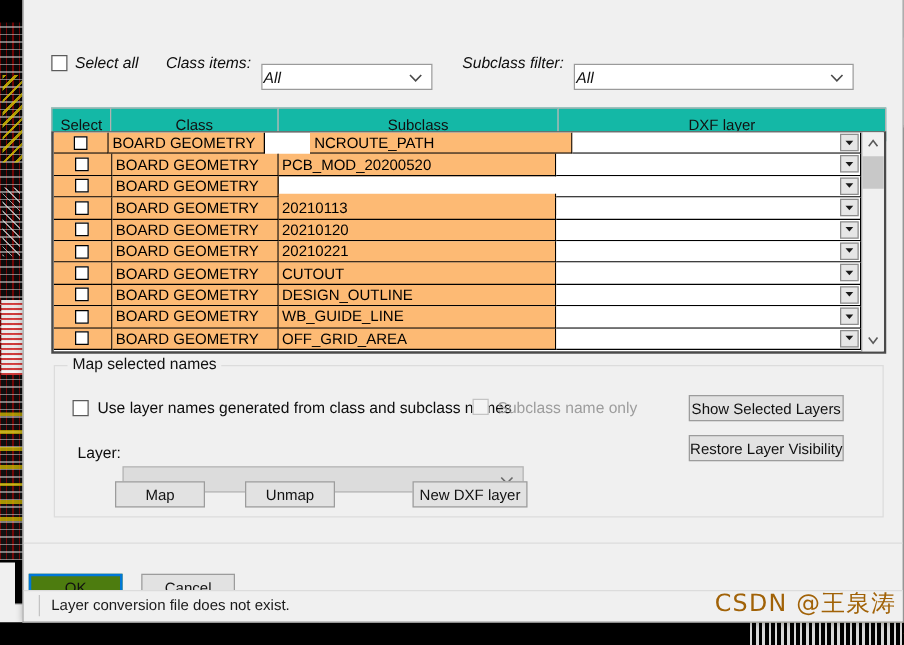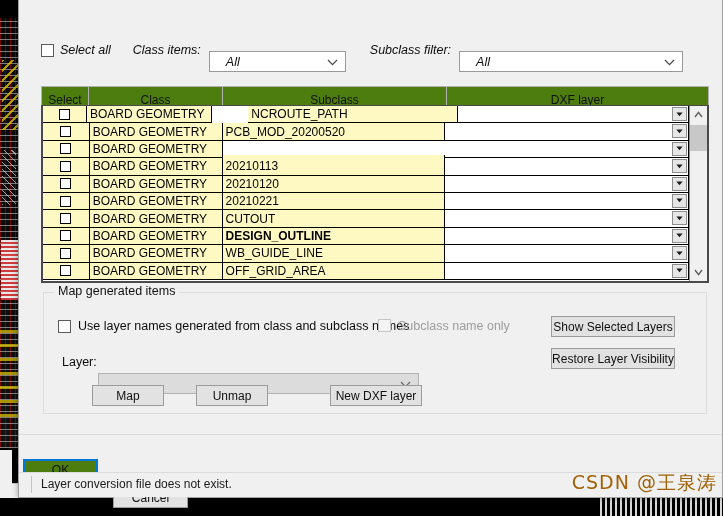--- a/index.html
+++ b/index.html
@@ -133,36 +133,36 @@
   .lbl { font-size: 12.5px; color: #0d0d0d; }
   .lbl.disabled { color: #9d9d9d; }
 
   .combo {
     height: 21px;
     border: 1px solid #9a9a9a;
     background: #ffffff;
     box-sizing: border-box;
     position: relative;
     display: flex; align-items: center;
-    padding-left: 16px;
+    padding-left: 1px;
     font-size: 12.5px; color: #111; margin-top: 23px;
   }
   .combo.disabled { background: #dcdcdc; border-color: #b4b4b4; color: #7a7a7a; }
   .combo .chev {
     position: absolute; right: 7px; top: 50%; transform: translateY(-50%);
   }
 
   
   .grid-wrap {
     position: absolute; left: 22px; top: 86px;
     width: 668px; height: 197px;
   }
   .grid-header { display: flex; height: 19px; }
   .gh {
-    background: #4d7c0f;
+    background: #14b8a6;
     border: 1px solid #b2b2b2;
     border-right: none;
     box-sizing: border-box;
     font-size: 12px; color: #111;
     display: flex; align-items: center; justify-content: center;
     height: 27px;
   }
   .gh:last-child { border-right: 1px solid #b2b2b2; }
 
   .grid-body {
@@ -176,21 +176,21 @@
   }
   .rows-area { flex: 1 1 auto; overflow: hidden; }
   .row { display: flex; height: 17.4px; }
   .cell {
     box-sizing: border-box;
     border-bottom: 1px solid #000000;
     border-right: 1px solid #000000;
     font-size: 12px;
     color: #000;
     display: flex; align-items: center;
-    background: #fef9c3;
+    background: #fdba74;
     height: 17.4px;
     padding-left: 3px;
     overflow: hidden; white-space: nowrap;
     font-family: "Liberation Sans", sans-serif;
   }
   .cell.sel { justify-content: center; padding-left: 0; border-right: 1px solid #000; }
   .cell.dxf { background: #ffffff; position: relative; padding-right: 20px; }
   .cell-chk {
     width: 11px; height: 11px; border: 1.5px solid #000; background: #fff;
     box-sizing: border-box;
@@ -451,21 +451,21 @@
                     <path d="M0.4 0.6 L3.5 4.2 L6.6 0.6 Z" fill="#1a1a1a"></path>
                   </svg>
                 </span>
               </div>
             </div>
             <div class="row">
               <div class="cell sel" style="width: 47px;">
                 <span class="cell-chk"></span>
               </div>
               <div class="cell" style="width: 134px;">BOARD GEOMETRY</div>
-              <div class="cell" style="width: 224px; font-weight: bold;">DESIGN_OUTLINE</div>
+              <div class="cell" style="width: 224px;">DESIGN_OUTLINE</div>
               <div class="cell dxf" style="width: 246px;">
                 <span></span>
                 <span class="dxf-btn">
                   <svg width="7" height="5" viewBox="0 0 7 5">
                     <path d="M0.4 0.6 L3.5 4.2 L6.6 0.6 Z" fill="#1a1a1a"></path>
                   </svg>
                 </span>
               </div>
             </div>
             <div class="row">
@@ -511,21 +511,21 @@
           <div class="sb-arrow">
             <svg width="9" height="7" viewBox="0 0 9 7">
                 <path d="M1 1 L4.5 5.6 L8 1" fill="none" stroke="#5a5a5a" stroke-width="1.3"></path>
               </svg>
           </div>
         </div>
       </div>
     </div>
 
     <div class="group">
-      <div class="group-title">Map generated items</div>
+      <div class="group-title">Map selected names</div>
 
       <div style="position:absolute;left:14px;top:26px;display:flex;align-items:center;gap:7px;">
         <span class="chk"></span>
         <span class="lbl">Use layer names generated from class and subclass names</span>
       </div>
 
       <div style="position:absolute;left:334px;top:26px;display:flex;align-items:flex-start;gap:7px;">
         <span class="chk disabled"></span>
         <span class="lbl disabled">Subclass name only</span>
       </div>
@@ -546,21 +546,21 @@
       <div class="btn" style="position:absolute;left:507px;top:55px;width:124px;height:21px;">Restore Layer Visibility</div>
 
       <div class="btn" style="position:absolute;left:48px;top:92px;width:72px;height:21px;">Map</div>
       <div class="btn" style="position:absolute;left:152px;top:92px;width:72px;height:21px;">Unmap</div>
       <div class="btn" style="position:absolute;left:286px;top:92px;width:92px;height:21px;">New DXF layer</div>
     </div>
 
     <div class="sep" style="top:434px;"></div>
 
     <div class="btn focus" style="position:absolute;left:4px;top:459px;width:75px;height:21px;">OK</div>
-    <div class="btn" style="position:absolute;left:94px;top:459px;width:75px;height:21px;margin-top:28px;">Cancel</div>
+    <div class="btn" style="position:absolute;left:94px;top:459px;width:75px;height:21px;">Cancel</div>
 
     <div class="statusbar">
       <div class="status-divider"></div>
       <div class="status-text">Layer conversion file does not exist.</div>
     </div>
   </div>
 
   <div class="watermark">CSDN @王泉涛</div>
 </div>
 

